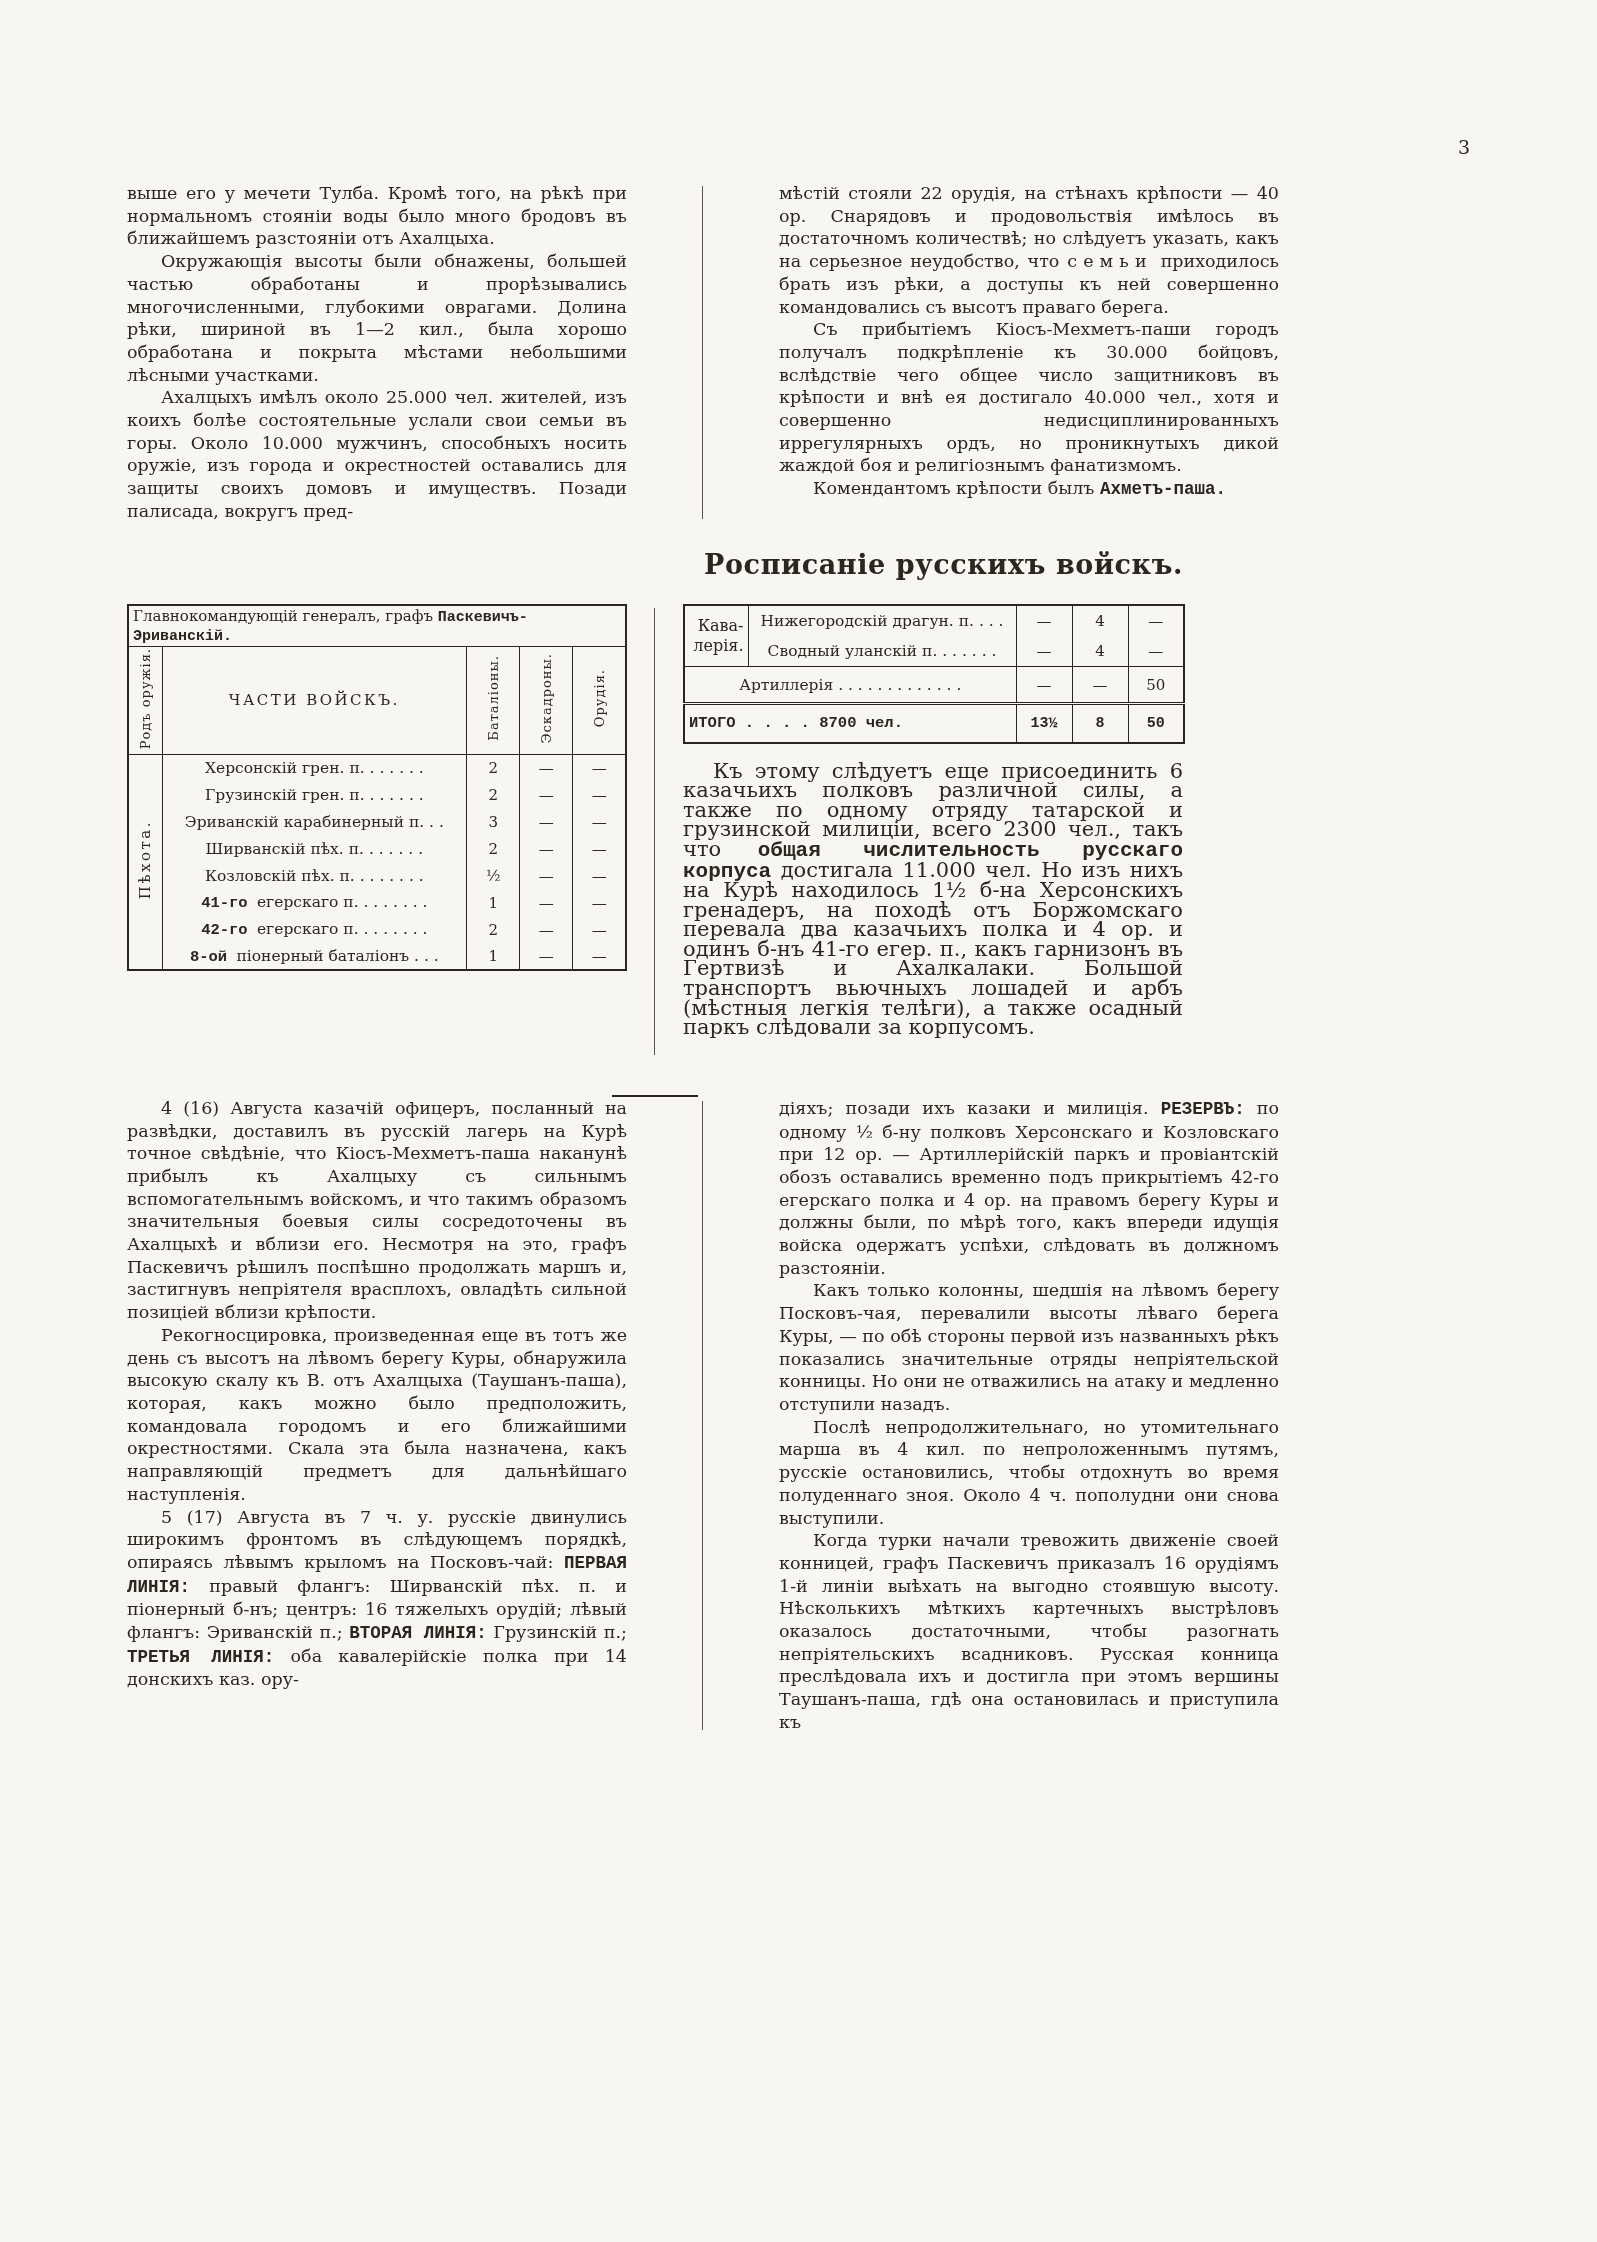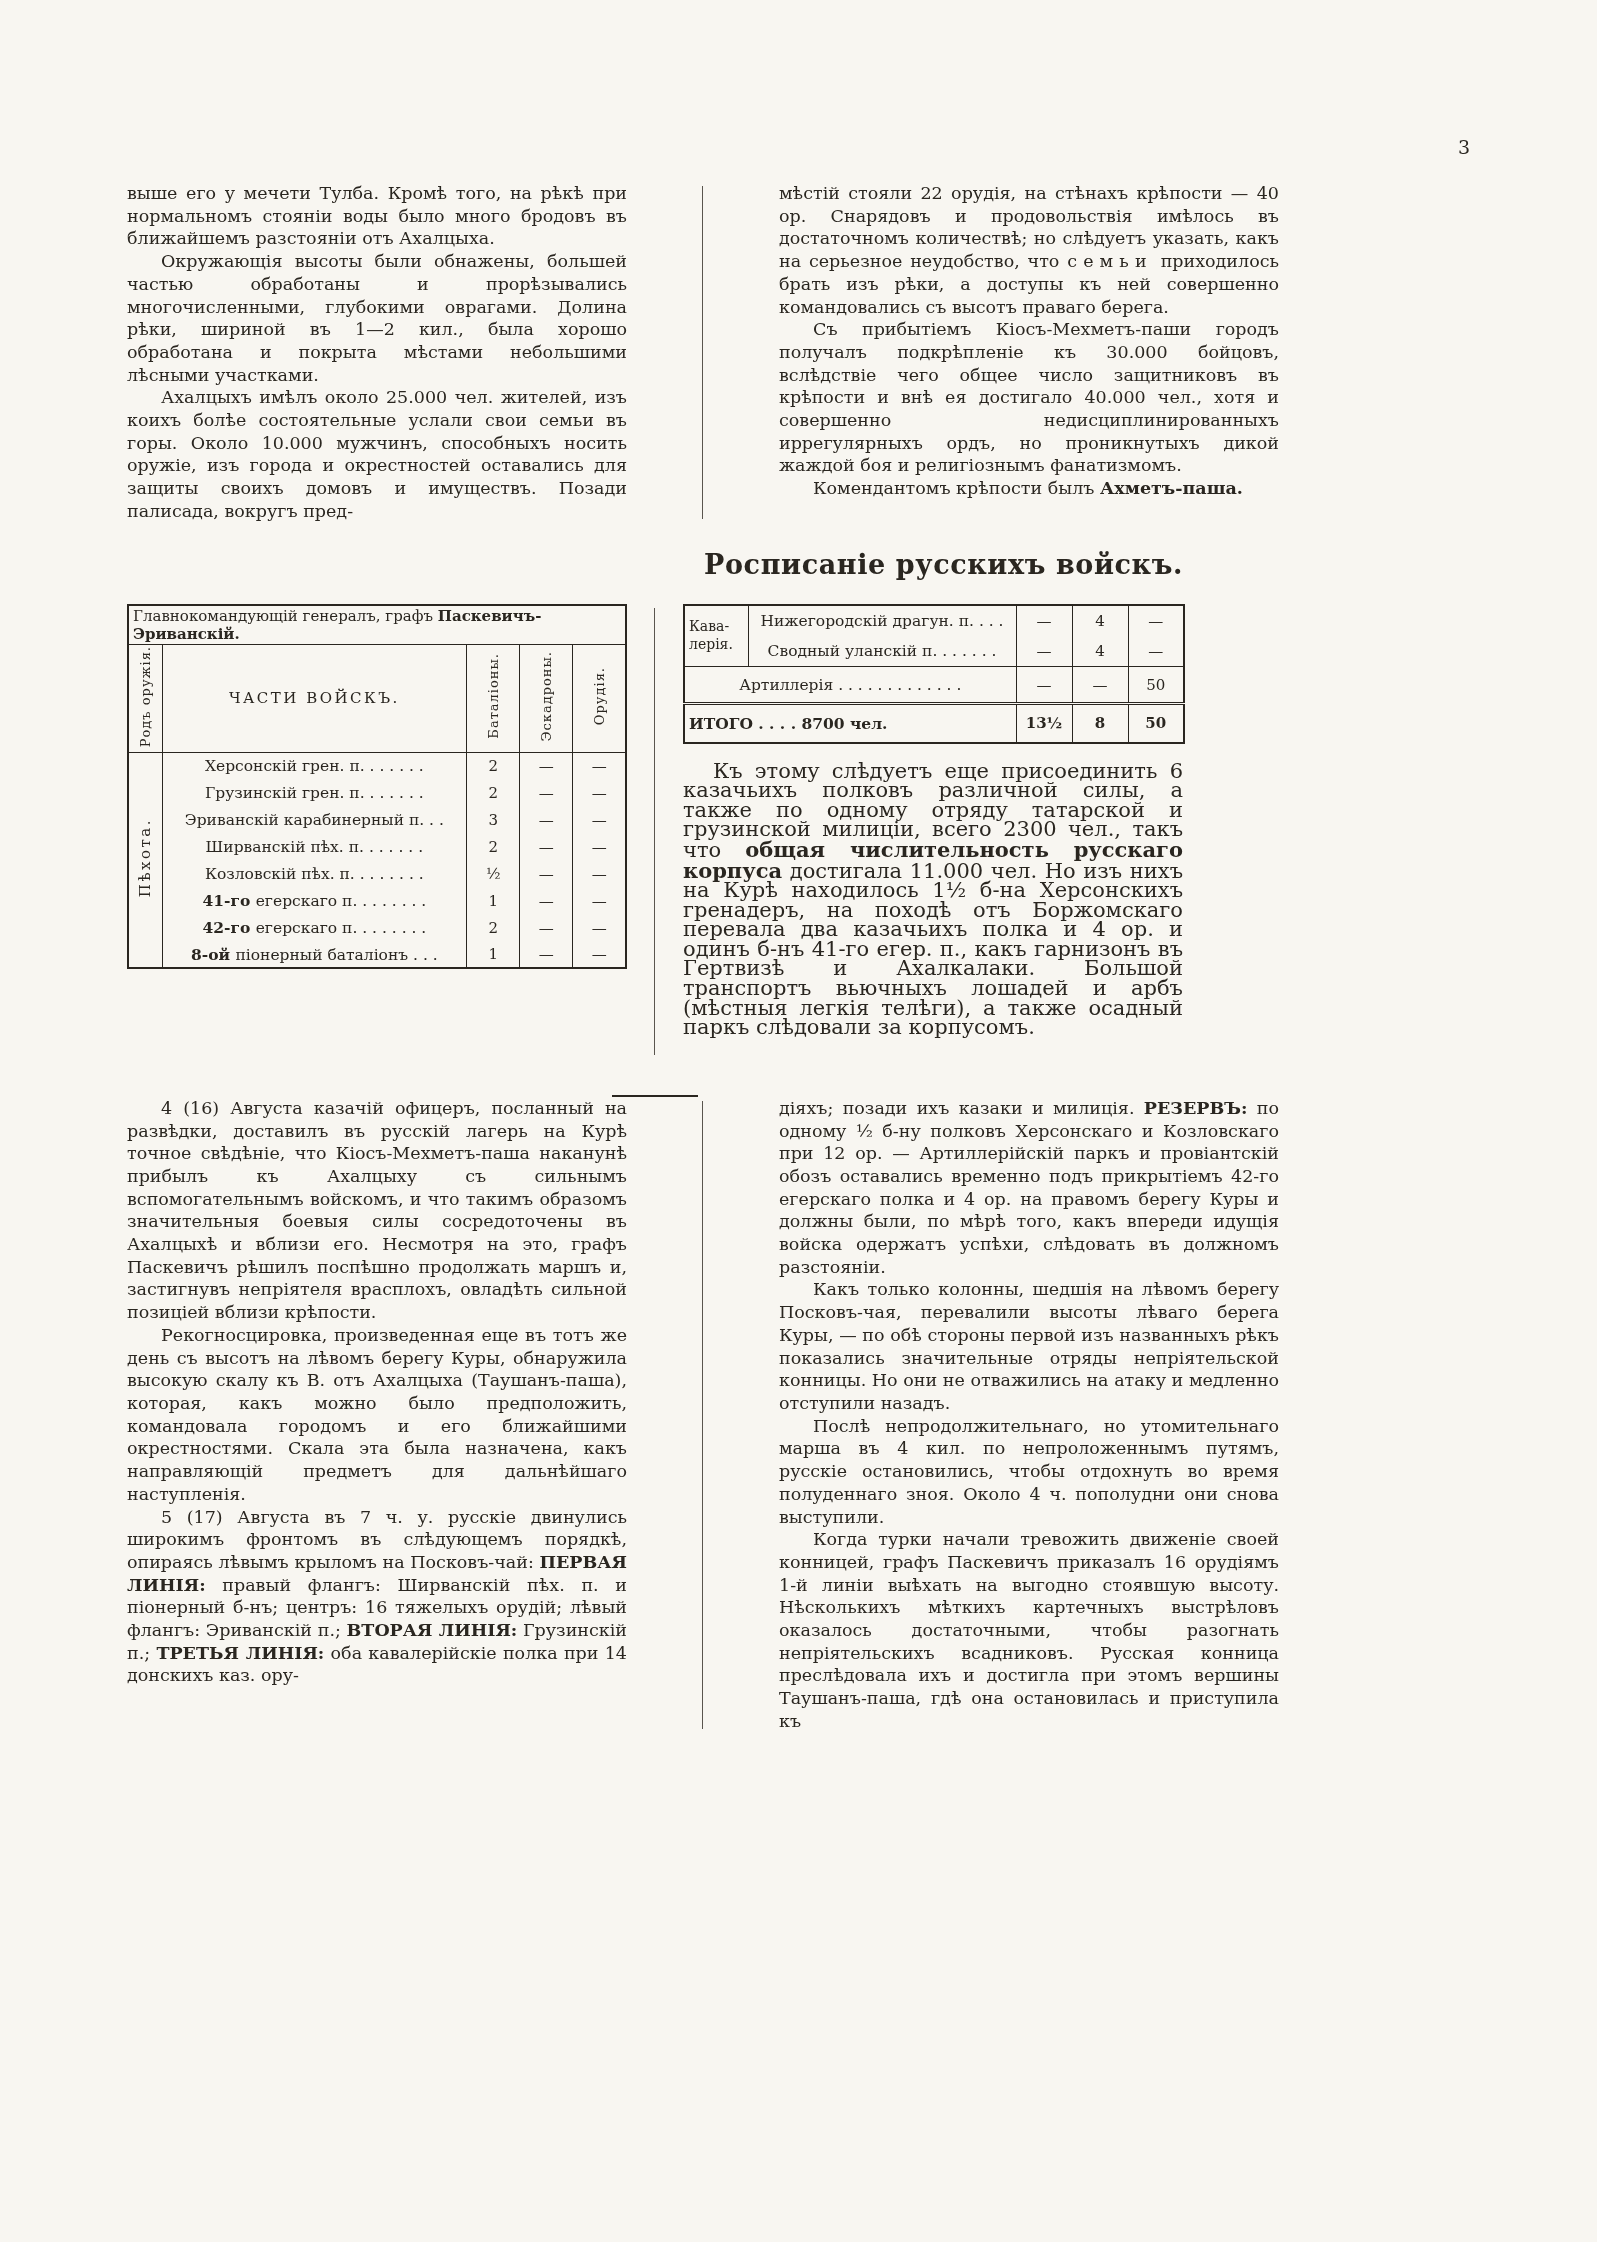--- a/index.html
+++ b/index.html
@@ -31,28 +31,28 @@
   .commander{font-size:15px;padding:9px 8px 8px;margin-top:33px;}
   .head-row{height:108px;}
   .h-rod,.h-val{text-align:center;}
   .h-units{text-align:center;font-size:15px;letter-spacing:2.5px;}
   .vert{writing-mode:vertical-rl;transform:rotate(180deg);display:inline-block;white-space:nowrap;font-size:13px;letter-spacing:1px;}
   .gvert{font-size:15px;letter-spacing:2.5px;}
   .body-row{height:27px;}
   .name-cell{font-size:15.5px;white-space:nowrap;padding-left:8px;text-align:center;}
   .val-cell{text-align:center;font-size:15px;}
   .group-cell{text-align:center;}
-  .cav-label{font-size:14px;text-align:left;white-space:pre-line;line-height:1.25;}
+  .cav-label{font-size:16px;text-align:right;white-space:pre-line;line-height:1.25;}
   .right-table tr{height:31px;}
   .right-table tr.art-row{height:37px;}
   .right-table tr.total-row{height:39px;}
   .total-label{text-align:left;padding-right:10px;font-size:15.5px;}
   .table-note{margin-top:18px;width:500px;font-size:21px;line-height:19.6px;text-align:justify;text-indent:30px;}
   .dash-rule{width:86px;height:2px;background:#2a2620;margin:36px auto 0;}
-  .b{font-weight:bold;}
+  .b{font-weight:bold;font-family:Liberation Mono, monospace;}
   .sp{letter-spacing:.35em;}
 </style>
 </head>
 <body>
 
 <div class="page">
 
   <div class="page-number">3</div>
 
   <div class="content">

